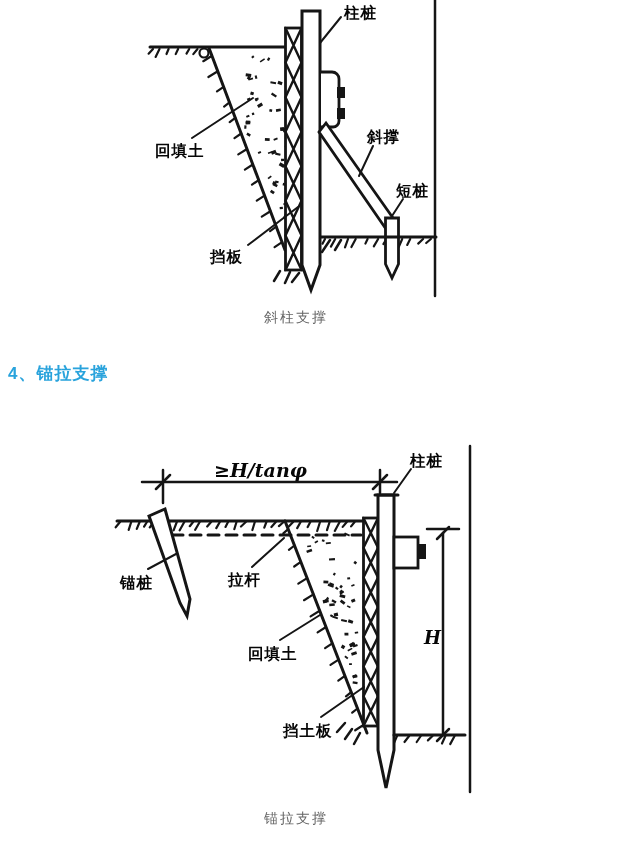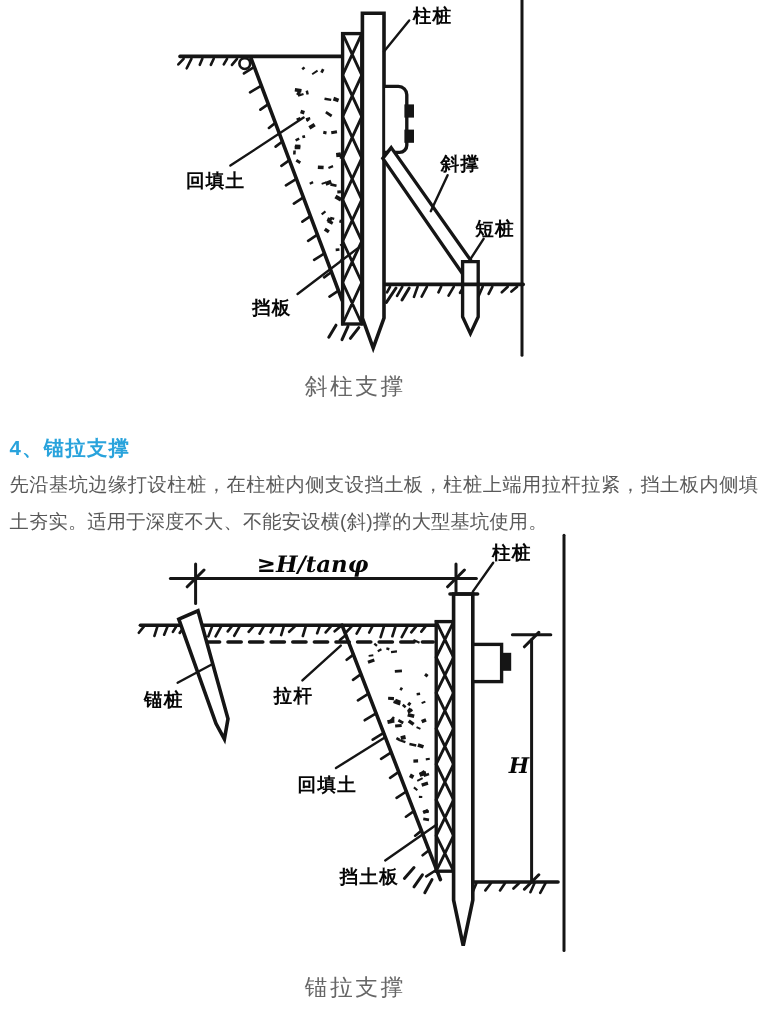--- a/index.html
+++ b/index.html
@@ -1,19 +1,19 @@
 <!DOCTYPE html>
 <html><head>
 <meta charset="utf-8">
 <style>
   html,body{margin:0;padding:0;background:#ffffff;}
   .page{position:relative;width:635px;height:843px;background:#ffffff;overflow:hidden;
         font-family:"Liberation Sans",sans-serif;border-radius:14px;}
   .fig{position:absolute;left:0;}
-  .caption{position:absolute;left:0;width:592px;text-align:center;font-size:19px;
+  .caption{position:absolute;left:0;width:592px;text-align:center;font-size:14px;
            color:#666;letter-spacing:2px;}
   .heading{position:absolute;left:8px;top:362px;font-size:17px;font-weight:bold;
            letter-spacing:1px;}
   .para{position:absolute;left:8px;top:390px;width:624px;font-size:16px;line-height:30.5px;
         color:#595959;letter-spacing:0.2px;text-align:justify;}
   svg text.lbl{font-family:"DejaVu Sans","Liberation Sans",sans-serif;font-weight:bold;
                font-size:15.5px;fill:#060606;letter-spacing:1px;}
   svg text.dim{font-family:"DejaVu Serif","Liberation Serif",serif;font-weight:bold;
                font-style:italic;fill:#060606;}
   .wh{fill:#ffffff;stroke:#151515;}
@@ -126,21 +126,20 @@
     </g>
     <text class="lbl" x="344" y="18">柱桩</text>
     <text class="lbl" x="155" y="156">回填土</text>
     <text class="lbl" x="210" y="262">挡板</text>
     <text class="lbl" x="367" y="142">斜撑</text>
     <text class="lbl" x="396" y="196">短桩</text>
   </svg>
   <div class="caption" style="top:309px">斜柱支撑</div>
 
   <div class="heading" id="heading" style="color: rgb(41, 163, 220);">4、锚拉支撑</div>
-  <div class="para">先沿基坑边缘打设柱桩，在柱桩内侧支设挡土板，柱桩上端用拉杆拉紧，挡土板内侧填土夯实。适用于深度不大、不能安设横(斜)撑的大型基坑使用。</div>
 
   <svg class="fig" style="top:443px" width="635" height="352" viewBox="0 0 635 352">
     <g id="f2-speckles">
         <rect x="323.5172924835164" y="137.560546875" width="4.86083984375" height="2.628082275390625" fill="#161616" transform="rotate(3 323.5172924835164 137.560546875)"></rect>
         <rect x="329.2128280853976" y="160.68209838867188" width="5.4537353515625" height="2.4974365234375" fill="#161616" transform="rotate(-4 329.2128280853976 160.68209838867188)"></rect>
         <rect x="354.0194434699655" y="232.1737060546875" width="2.36895751953125" height="2.85662841796875" fill="#161616" transform="rotate(-33 354.0194434699655 232.1737060546875)"></rect>
         <rect x="322.55096329191156" y="157.18954467773438" width="3.9891357421875" height="3.30987548828125" fill="#161616" transform="rotate(-13 322.55096329191156 157.18954467773438)"></rect>
         <rect x="306.2134443286253" y="107.71975708007812" width="5.64691162109375" height="2.54327392578125" fill="#161616" transform="rotate(-20 306.2134443286253 107.71975708007812)"></rect>
         <rect x="327.4899499421096" y="153.86920166015625" width="2.10479736328125" height="3.055633544921875" fill="#161616" transform="rotate(39 327.4899499421096 153.86920166015625)"></rect>
         <rect x="349.10721289397674" y="220.18844604492188" width="2.816162109375" height="1.776519775390625" fill="#161616" transform="rotate(2 349.10721289397674 220.18844604492188)"></rect>

